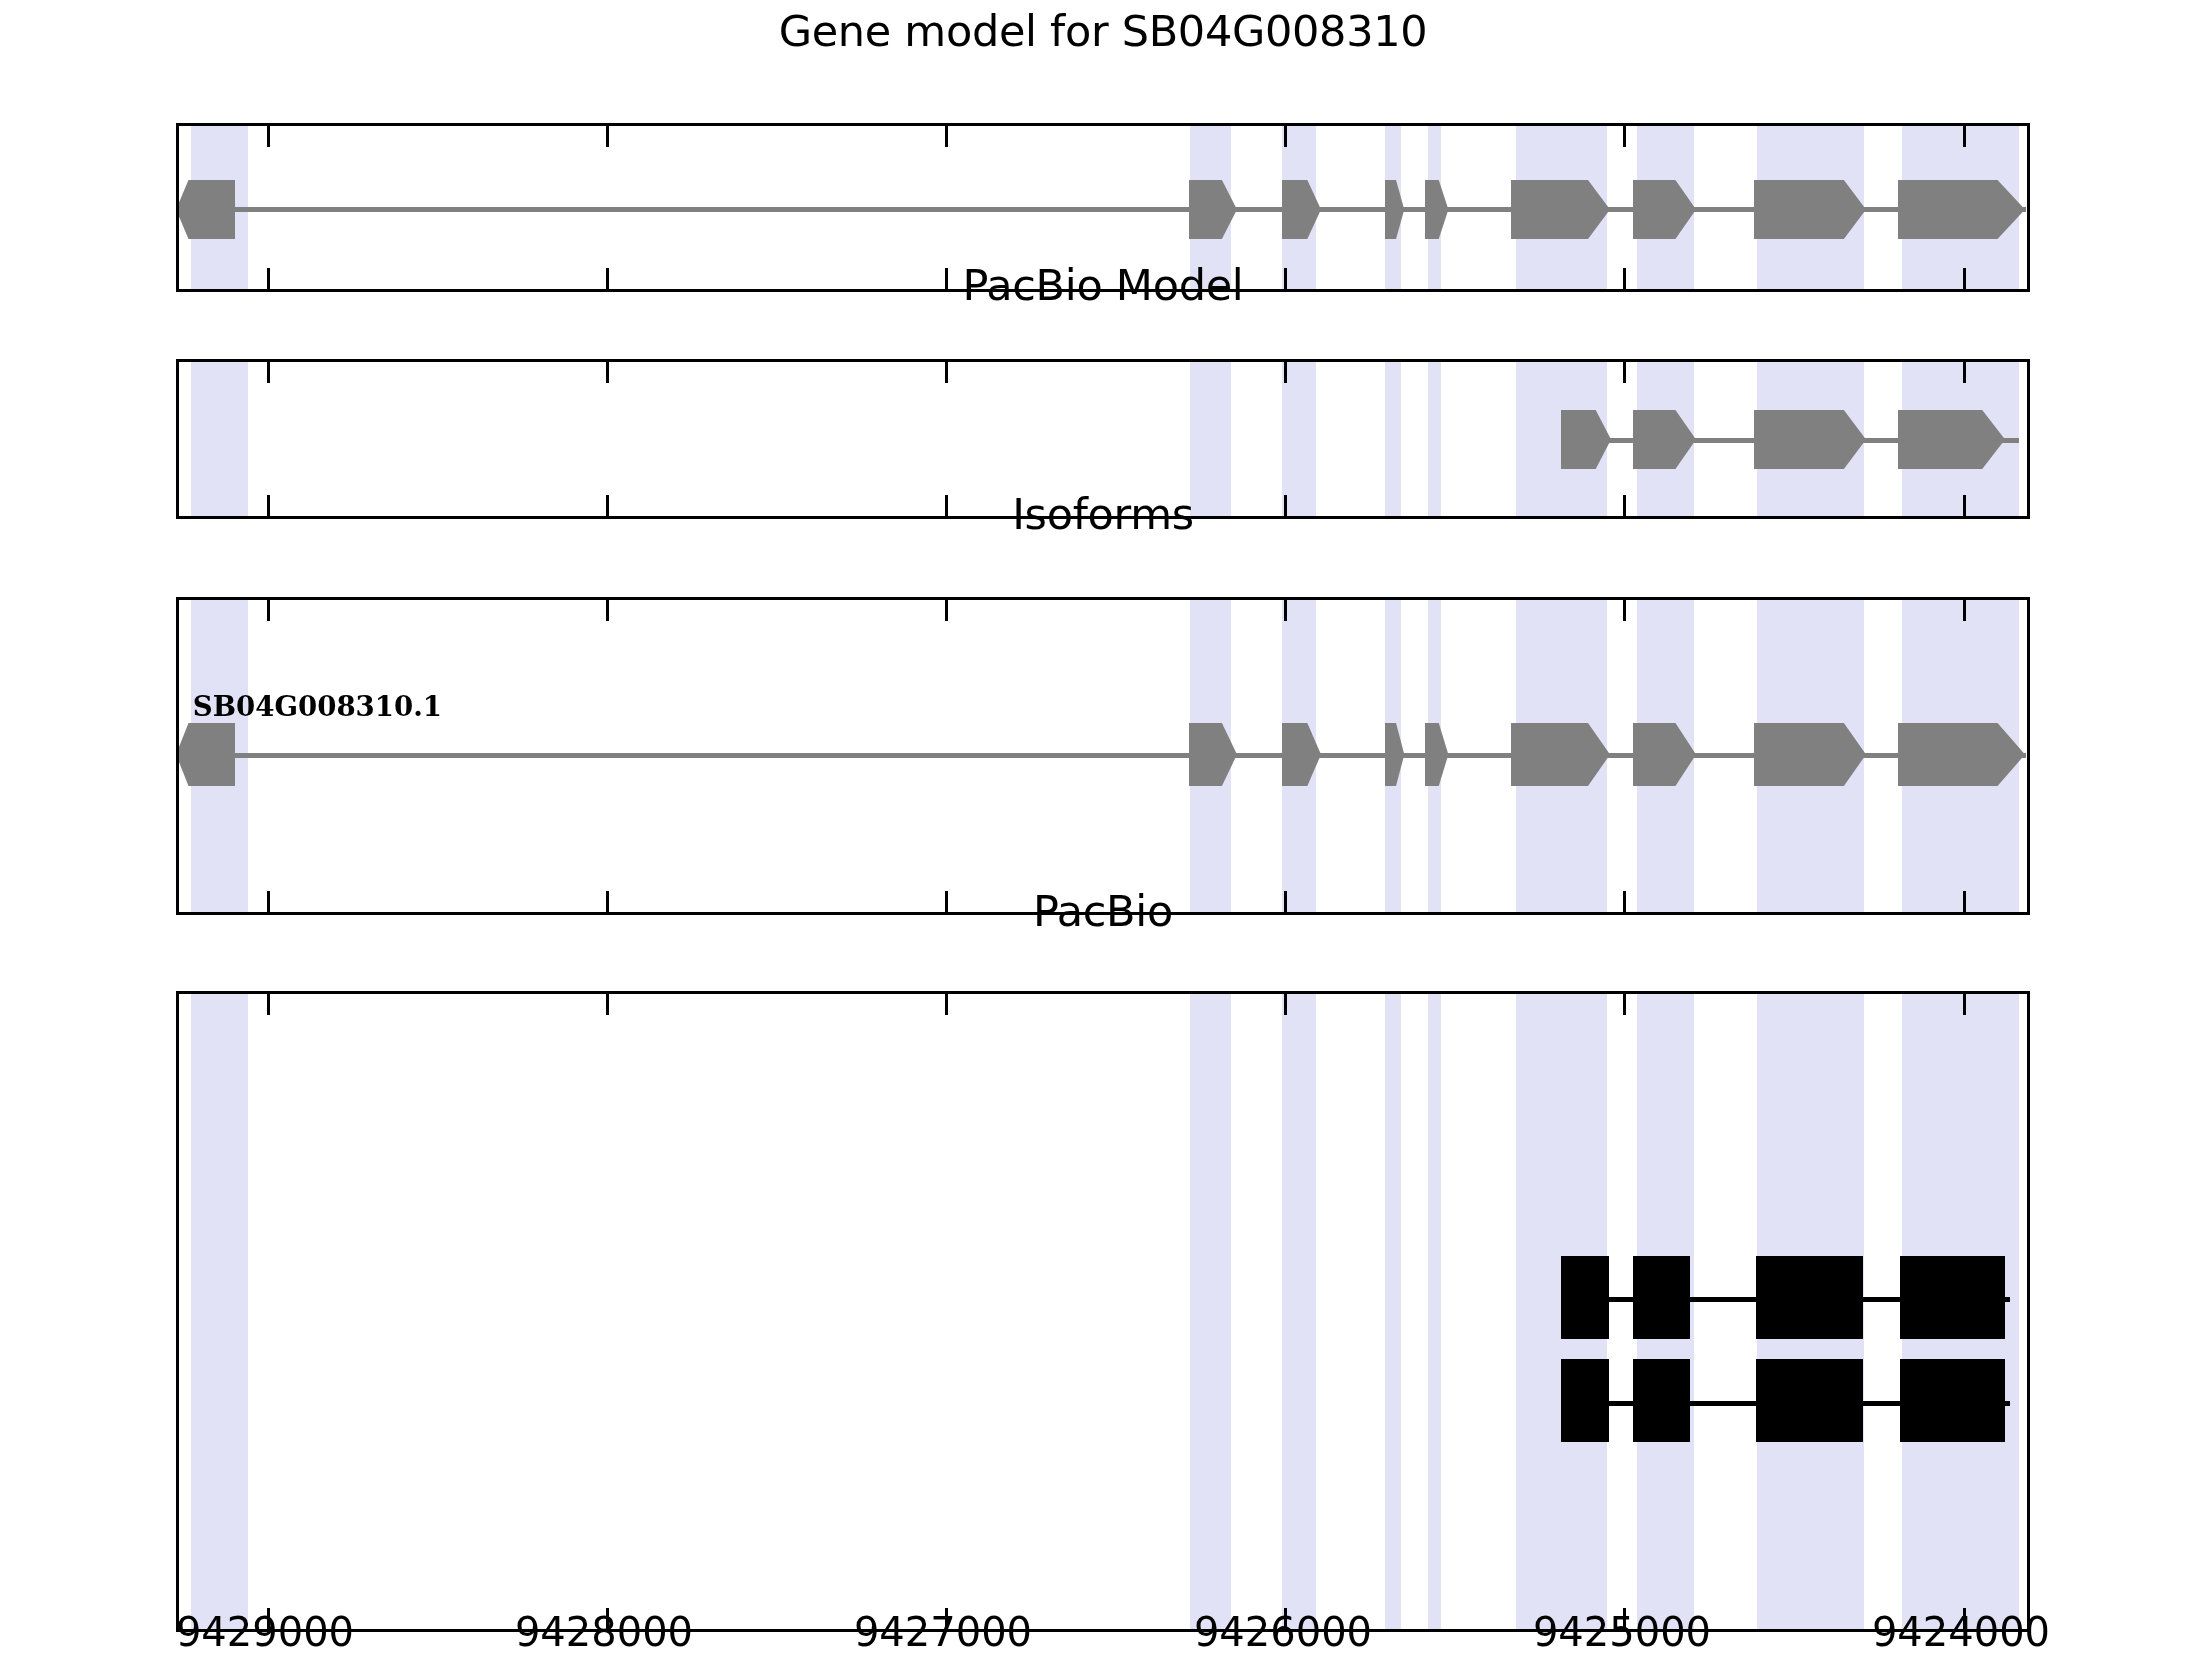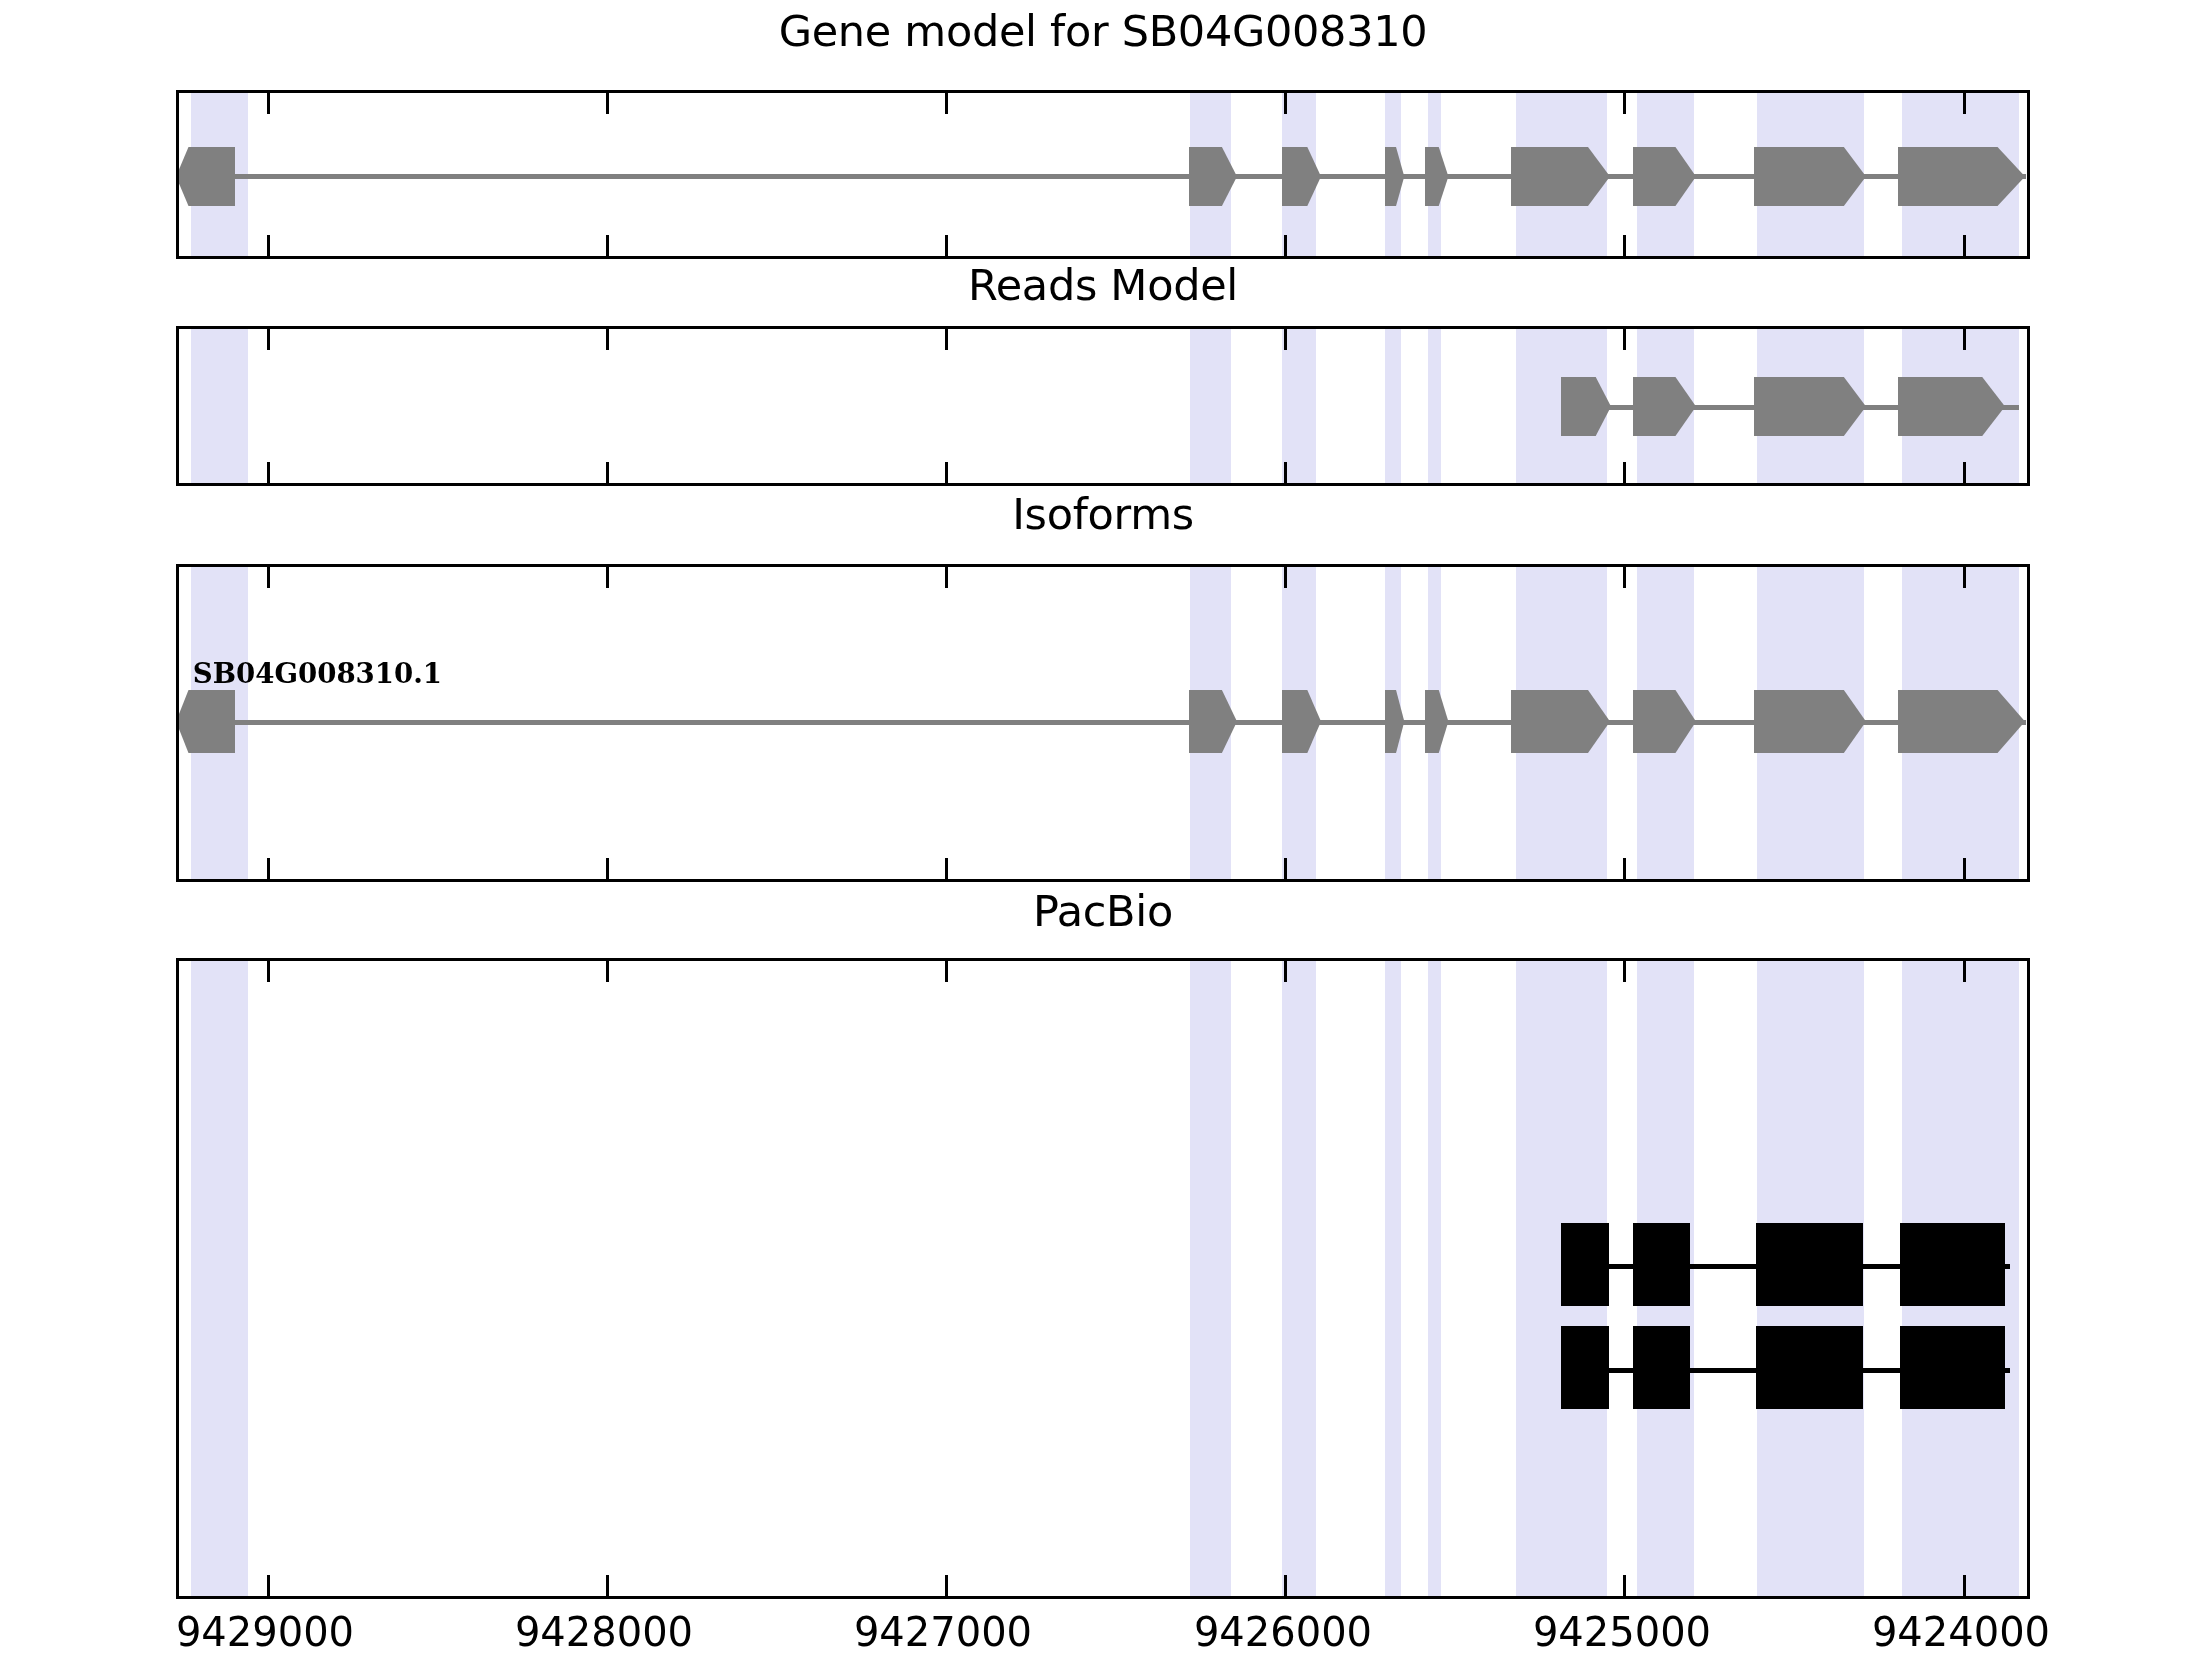--- a/index.html
+++ b/index.html
@@ -5,21 +5,21 @@
   html,body{margin:0;padding:0;background:#fff;}
   body{width:2205px;height:1654px;position:relative;
        font-family:"DejaVu Sans","Liberation Sans",sans-serif;}
   .fig{position:absolute;left:0;top:0;width:2205px;height:1654px;text-decoration:underline;}
 
   .panel-title{position:absolute;text-align:center;color:#000;
     font-size:43px;font-weight:400;letter-spacing:-0.3px;
     font-family:"DejaVu Sans","Liberation Sans",sans-serif;white-space:nowrap;}
 
   .panel{position:absolute;box-sizing:border-box;
-    border:3.4px solid #000;background:#fff;overflow:hidden;}
+    border:3.4px solid #000;background:#fff;overflow:hidden;margin-top:33px;}
 
   .hl{position:absolute;top:0;bottom:0;background:#E2E2F7;}
 
   .tick{position:absolute;width:3.4px;background:#000;}
   .tick.top{top:0;height:20.7px;}
   .tick.bot{bottom:0;height:20.7px;}
 
   .ticklabel{position:absolute;font-size:40px;color:#000;text-align:center;
     white-space:nowrap;transform:translateX(-50%);
     font-family:"DejaVu Sans","Liberation Sans",sans-serif;}
@@ -110,21 +110,21 @@
           <polygon points="0,0 130,0 162,42.5 130,85 0,85" fill="#808080"></polygon>
         </svg>
     </div>
     <div class="exon arrow" style="left:1719px;top:54px;width:127px;height:59px;">
       <svg viewBox="0 0 185 85" preserveAspectRatio="none">
           <polygon points="0,0 145,0 185,42.5 145,85 0,85" fill="#808080"></polygon>
         </svg>
     </div>
   </div>
 
-  <div class="panel-title" style="left:176px;top:260px;width:1854px;">Reads Model</div>
+  <div class="panel-title" style="left:176px;top:260px;width:1854px;">PacBio Model</div>
 
   <div class="panel" style="left:176px;top:326px;width:1854px;height:160px;">
 
     <div class="hl" style="left:12.4px;width:57px;"></div>
     <div class="hl" style="left:1011px;width:41px;"></div>
     <div class="hl" style="left:1103px;width:34px;"></div>
     <div class="hl" style="left:1206px;width:16px;"></div>
     <div class="hl" style="left:1249px;width:13px;"></div>
     <div class="hl" style="left:1337px;width:91px;"></div>
     <div class="hl" style="left:1458px;width:57px;"></div>

